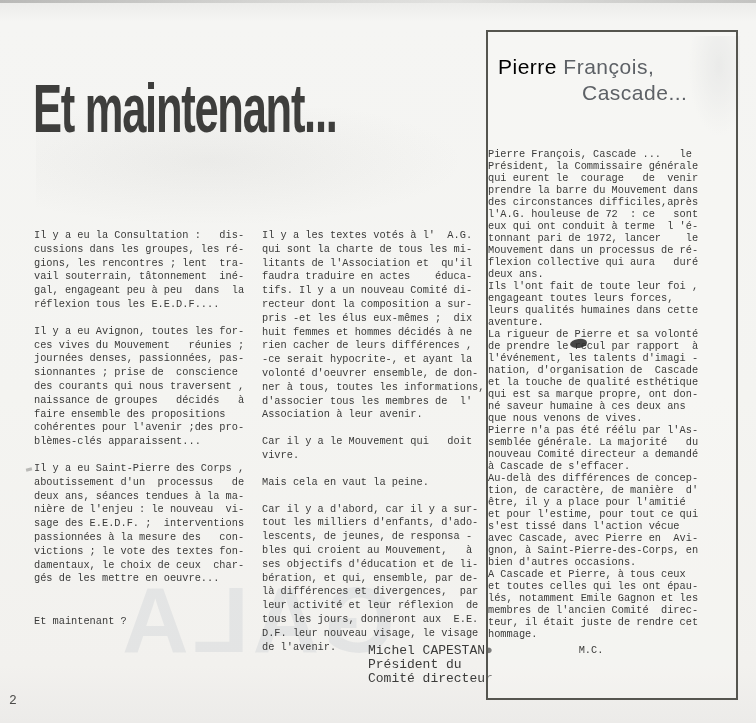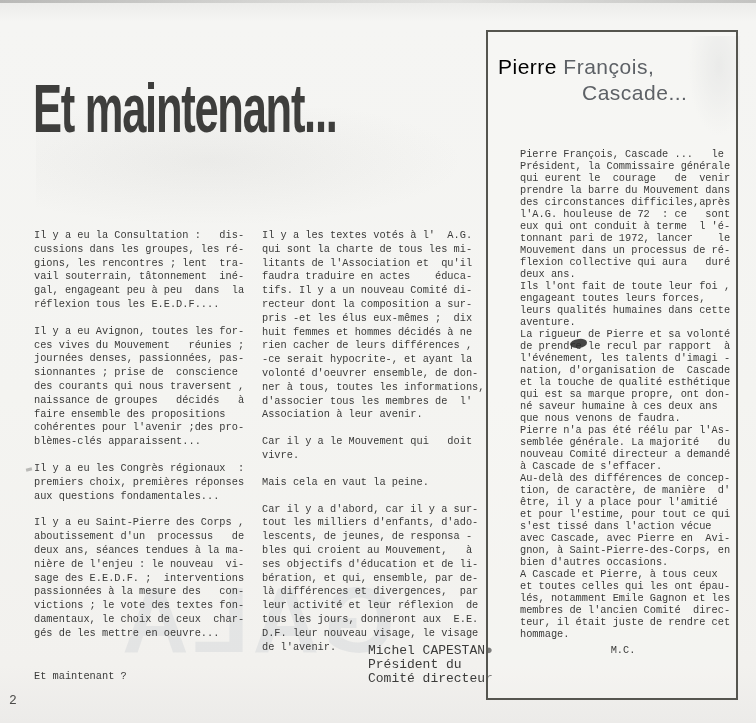--- a/index.html
+++ b/index.html
@@ -28,21 +28,21 @@
     position:absolute;left:486px;top:30px;width:252px;height:670px;
     border:2px solid #55554f;box-sizing:border-box;background:rgba(248,248,246,.35);
   }
   .sb-head{
     position:absolute;left:10px;top:22px;
     font-family:"Liberation Sans","DejaVu Sans",sans-serif;
     font-size:21px;line-height:26px;color:#5d6166;letter-spacing:.5px;
   }
   .sb-head .faded{color:#000000;}
   .sb-head .line2{display:block;padding-left:84px;}
-  .sb-body{position:absolute;left:32px;top:116px;width:228px;font-size:10.3px;line-height:12px;}
+  .sb-body{position:absolute;left:0;top:116px;width:228px;font-size:10.3px;line-height:12px;}
   .sb-body p{margin:0;white-space:pre-wrap;}
   .sb-signature{text-align:center;padding-right:22px;margin-top:4px !important;white-space:pre;}
   .page-number{position:absolute;left:9px;top:693px;font-size:13px;color:#4c4c4a;}
   
   .ghost-text{
     position:absolute;left:118px;top:568px;
     font-family:"Liberation Sans",sans-serif;font-weight:700;font-size:92px;
     color:#7f8da0;opacity:.12;transform:scaleX(-1);letter-spacing:4px;white-space:nowrap;
   }
   .ghost-photo{
@@ -82,23 +82,20 @@
 réflexion tous les E.E.D.F....</p>
   <p>Il y a eu Avignon, toutes les for-
 ces vives du Mouvement   réunies ;
 journées denses, passionnées, pas-
 sionnantes ; prise de  conscience
 des courants qui nous traversent ,
 naissance de groupes   décidés   à
 faire ensemble des propositions
 cohérentes pour l'avenir ;des pro-
 blèmes-clés apparaissent...</p>
-  <p>Il y a eu les Congrès régionaux  :
-premiers choix, premières réponses
-aux questions fondamentales...</p>
   <p>Il y a eu Saint-Pierre des Corps ,
 aboutissement d'un  processus   de
 deux ans, séances tendues à la ma-
 nière de l'enjeu : le nouveau  vi-
 sage des E.E.D.F. ;  interventions
 passionnées à la mesure des   con-
 victions ; le vote des textes fon-
 damentaux, le choix de ceux  char-
 gés de les mettre en oeuvre...</p>
   <p class="last-q">Et maintenant ?</p>
@@ -162,21 +159,21 @@
 engageant toutes leurs forces,
 leurs qualités humaines dans cette
 aventure.</p>
     <p>La rigueur de Pierre et sa volonté
 de prendre le recul par rapport  à
 l'événement, les talents d'imagi -
 nation, d'organisation de  Cascade
 et la touche de qualité esthétique
 qui est sa marque propre, ont don-
 né saveur humaine à ces deux ans
-que nous venons de faudra.</p>
+que nous venons de vives.</p>
     <p>Pierre n'a pas été réélu par l'As-
 semblée générale. La majorité   du
 nouveau Comité directeur a demandé
 à Cascade de s'effacer.</p>
     <p>Au-delà des différences de concep-
 tion, de caractère, de manière  d'
 être, il y a place pour l'amitié
 et pour l'estime, pour tout ce qui
 s'est tissé dans l'action vécue
 avec Cascade, avec Pierre en  Avi-

